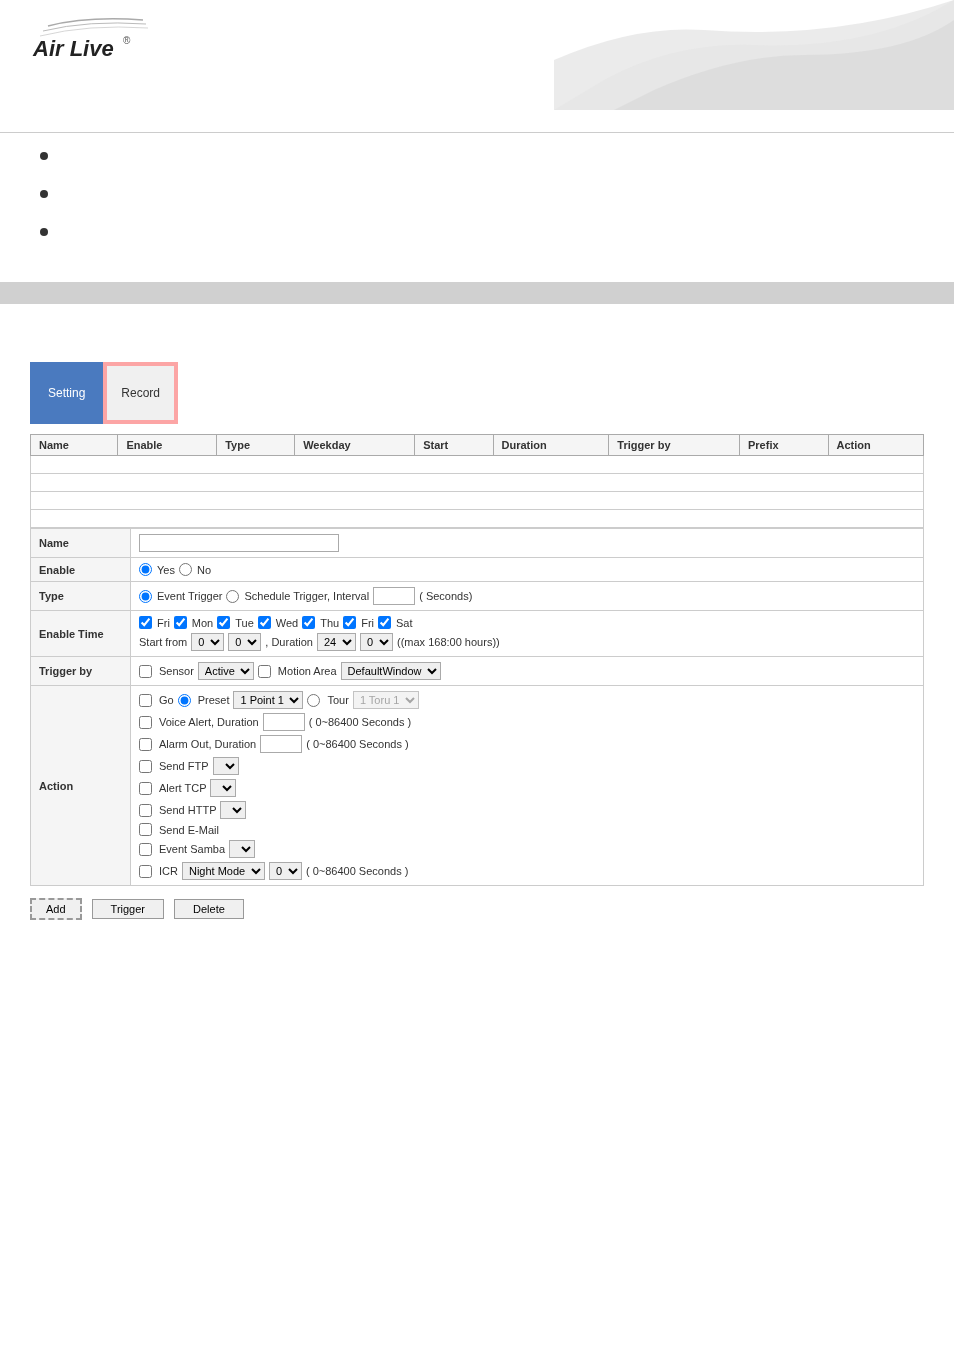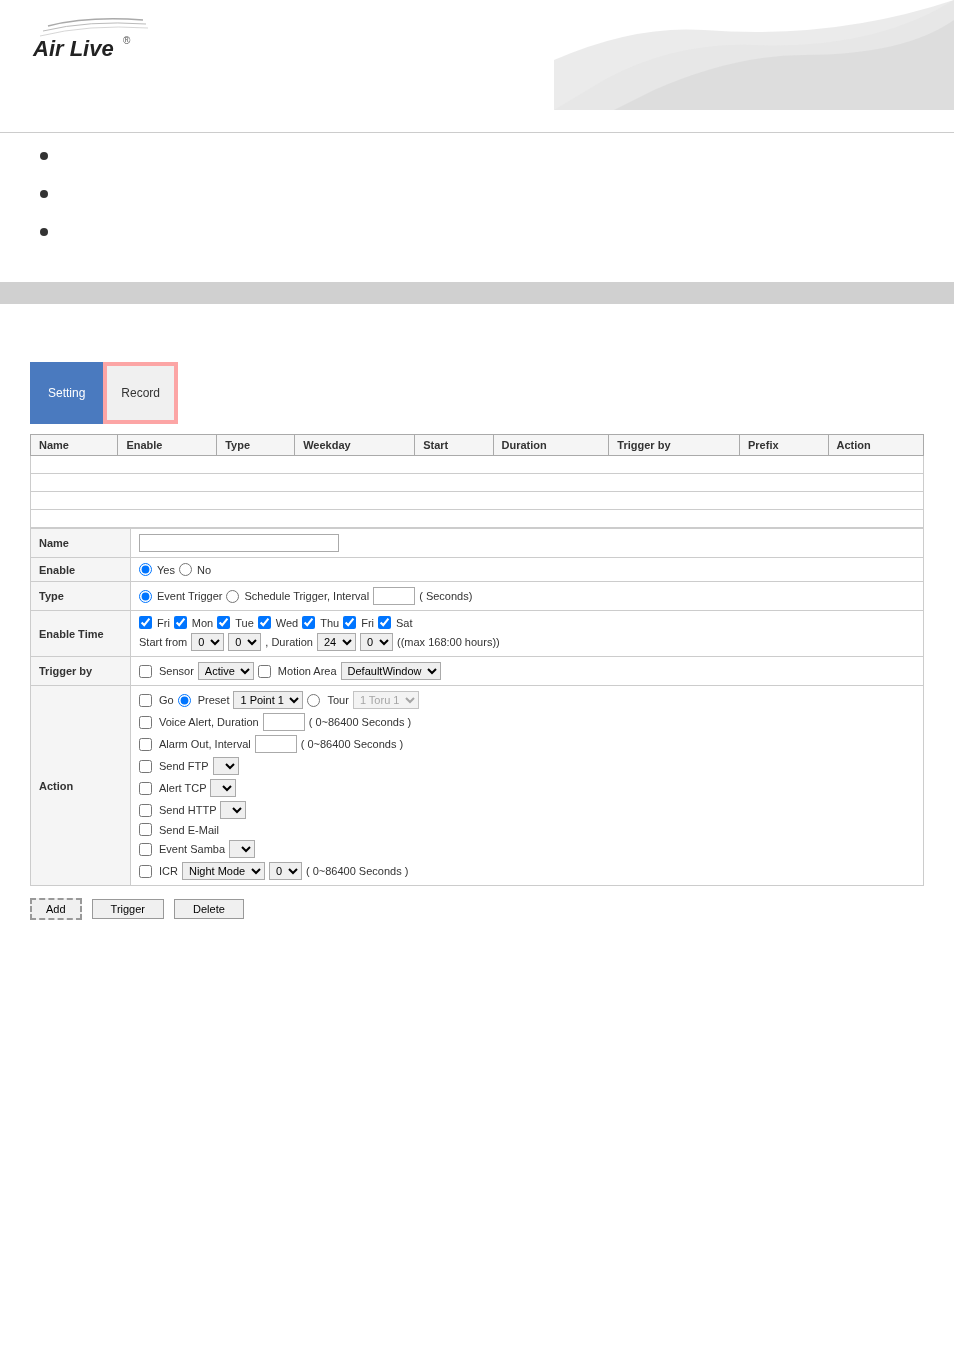--- a/index.html
+++ b/index.html
@@ -265,21 +265,21 @@
 
           <div class="action-row">
             <input type="checkbox" style="">
             <span>Voice Alert, Duration</span>
             <input type="text" style="width: 30px;" value="5">
             <span>( 0~86400 Seconds )</span>
           </div>
 
           <div class="action-row">
             <input type="checkbox" style="">
-            <span>Alarm Out, Interval</span>
+            <span>Alarm Out, Duration</span>
             <input type="text" style="width: 30px;" value="5">
             <span>( 0~86400 Seconds )</span>
           </div>
 
           <div class="action-row">
             <input type="checkbox" style="">
             <span>Send FTP</span>
             <select><option></option></select>
           </div>
 

